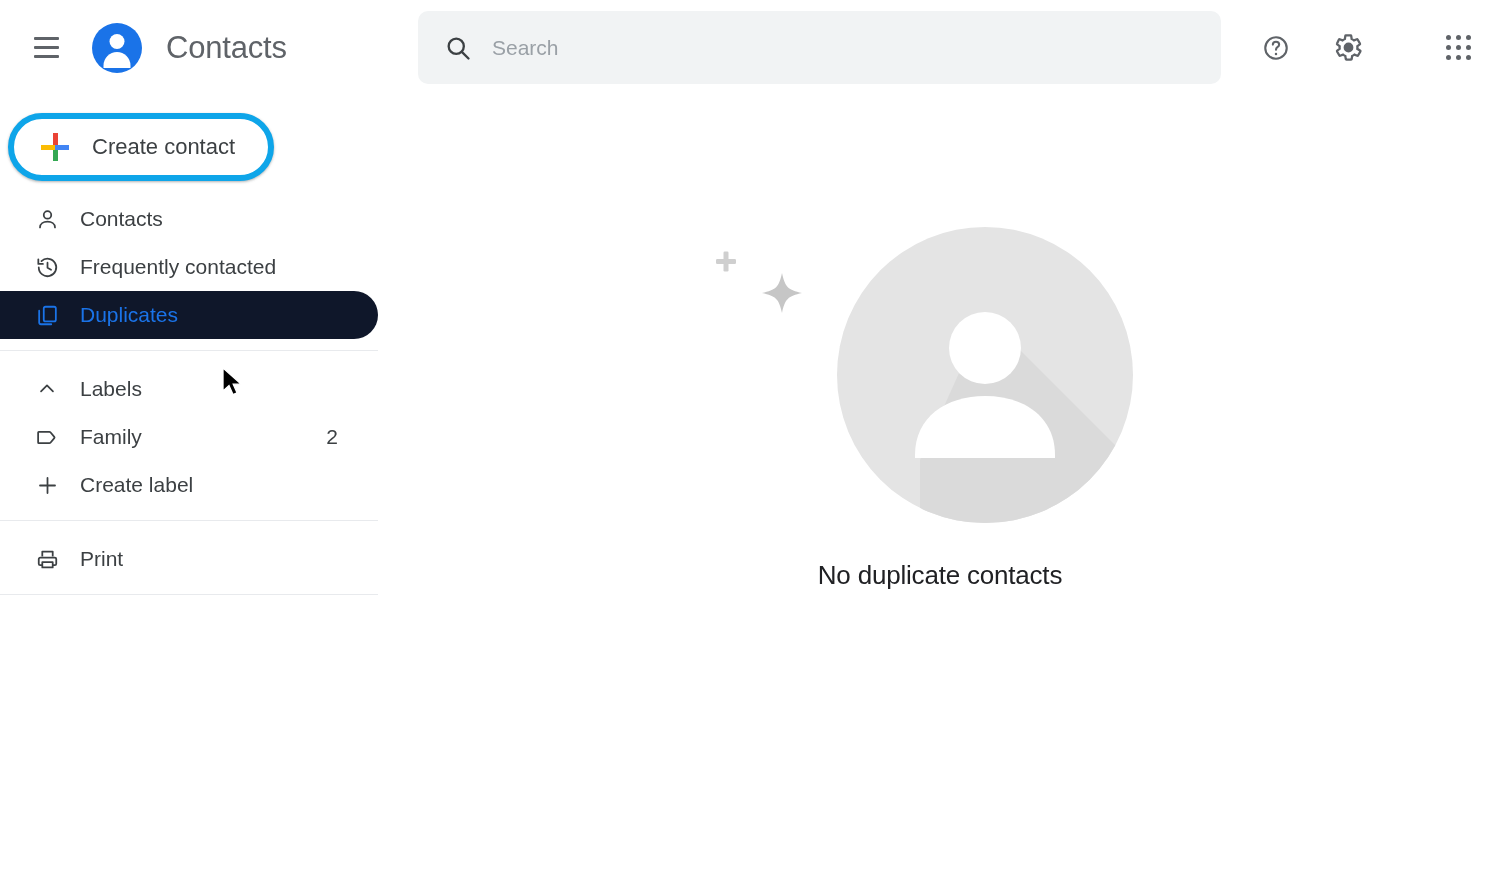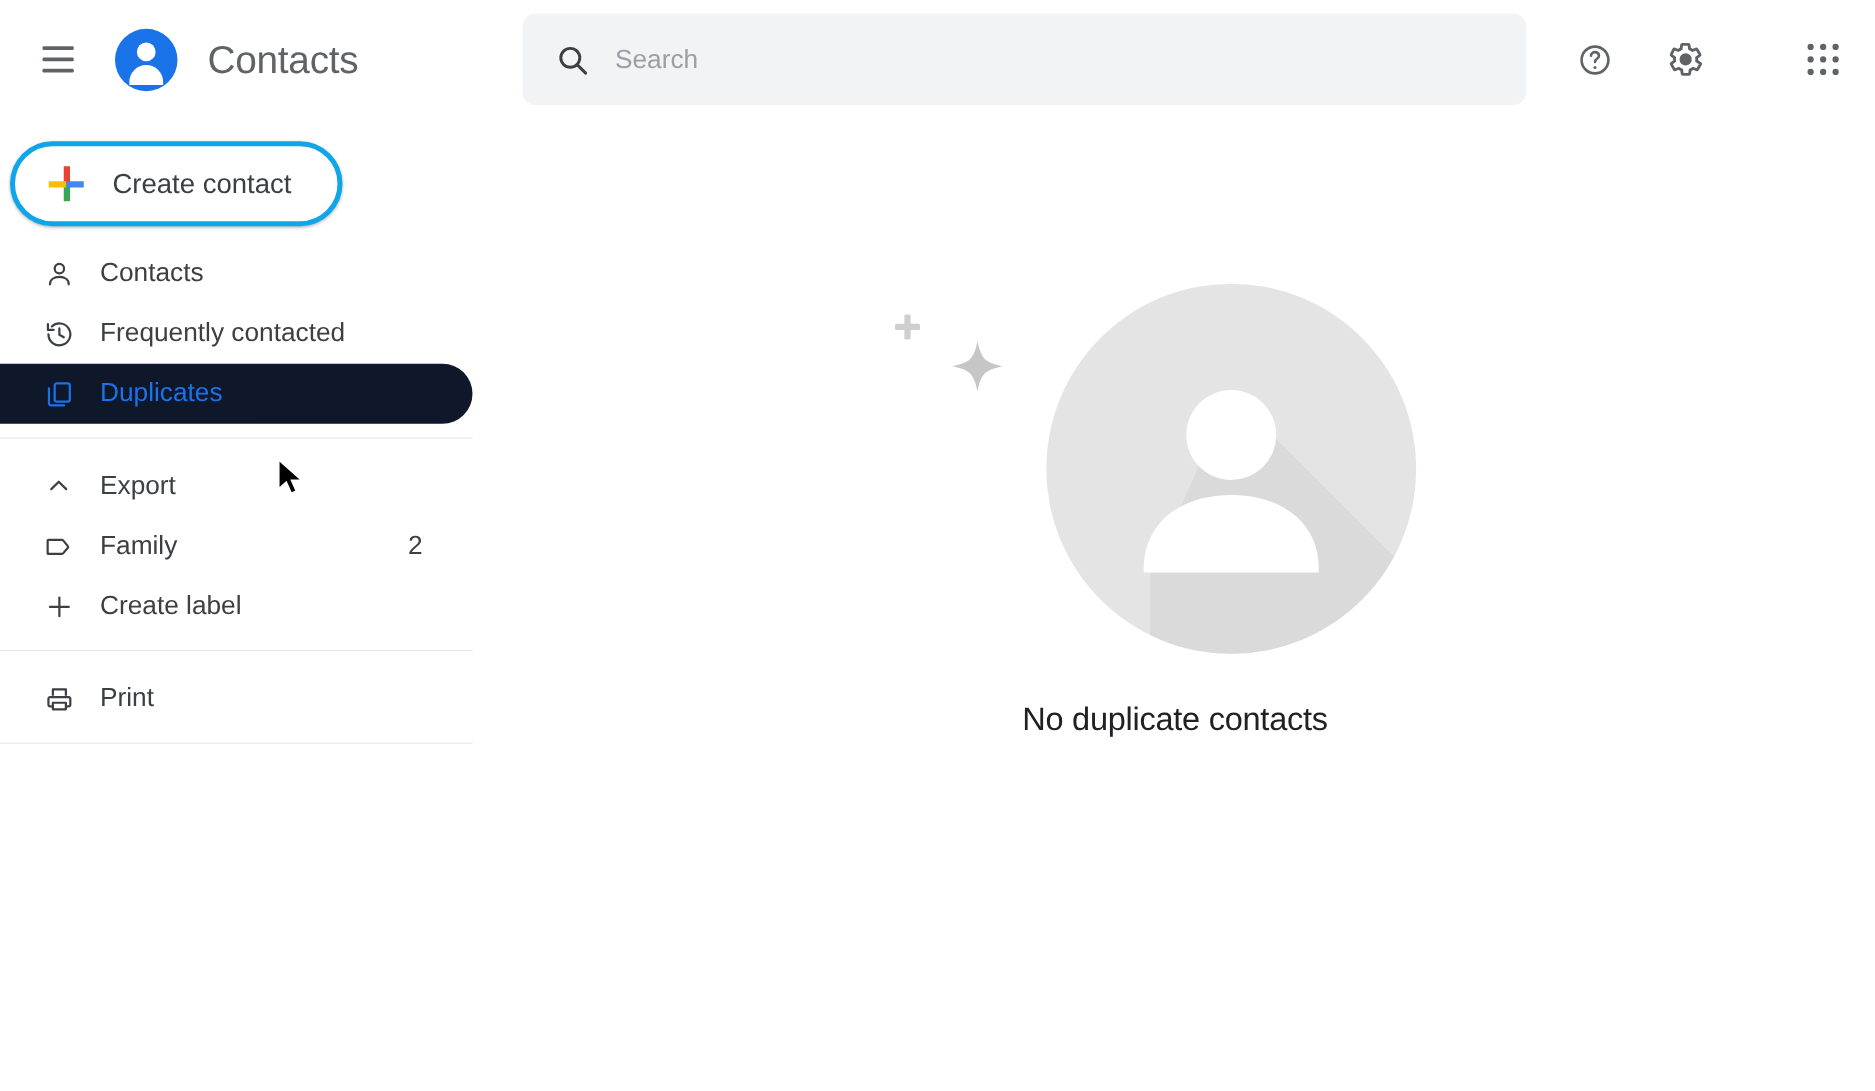--- a/index.html
+++ b/index.html
@@ -73,21 +73,21 @@
   .icon-btn.spaced2 { margin-right: 62px; }
   .grid-icon { display: grid; grid-template-columns: repeat(3, 5px); gap: 5px; }
   .grid-icon i { width: 5px; height: 5px; border-radius: 50%; background: #5f6368; display: block; }
 
   
   .sidebar { position: absolute; left: 0; top: 95px; width: 380px; height: 778px; background: #fff; }
 
   .create-btn {
     margin: 18px 0 0 8px;
     width: 266px; height: 68px;
-    background: #fff; border: 4px solid #0ea5e9; border-radius: 34px;
+    background: #fff; border: 6px solid #0ea5e9; border-radius: 34px;
     box-shadow: 0 1px 3px rgba(60,64,67,.28), 0 1px 2px rgba(60,64,67,.14);
     display: flex; align-items: center; cursor: pointer;
   }
   .gplus { position: relative; width: 30px; height: 30px; margin-left: 26px; flex: 0 0 auto; }
   .gplus i { position: absolute; display: block; }
   .gplus .g-top    { left: 13px; top: 1px;  width: 5px; height: 14px; background: #ea4335; }
   .gplus .g-bottom { left: 13px; top: 15px; width: 5px; height: 14px; background: #34a853; }
   .gplus .g-left   { left: 1px;  top: 13px; width: 14px; height: 5px; background: #fbbc04; }
   .gplus .g-right  { left: 15px; top: 13px; width: 14px; height: 5px; background: #4285f4; }
   .create-btn-label { margin-left: 22px; font-size: 22px; color: #3c4043; white-space: nowrap; }
@@ -243,21 +243,21 @@
     <div class="divider"></div>
 
     <div class="nav-section">
 
       <div class="labels-header">
         <span class="nav-icon">
           <svg viewBox="0 0 24 24" width="22" height="22" fill="none" stroke="#3c4043" stroke-width="1.9">
             <polyline points="5.5,14.5 12,8 18.5,14.5" stroke-linecap="round" stroke-linejoin="round"></polyline>
           </svg>
         </span>
-        <span class="nav-label">Export</span>
+        <span class="nav-label">Labels</span>
       </div>
 
       <div class="nav-item">
         <span class="nav-icon">
           <svg viewBox="0 0 24 24" width="25" height="25" fill="none" stroke="#3c4043" stroke-width="1.7">
             <path d="M3.6 6.6h10.1c.5 0 1 .22 1.32.6l3.5 4.2c.3.35.3.85 0 1.2l-3.5 4.2c-.32.38-.82.6-1.32.6H3.6a.6.6 0 0 1-.6-.6V7.2a.6.6 0 0 1 .6-.6z" stroke-linejoin="round"></path>
           </svg>
         </span>
         <span class="nav-label">Family</span>
         <span class="nav-count">2</span>

